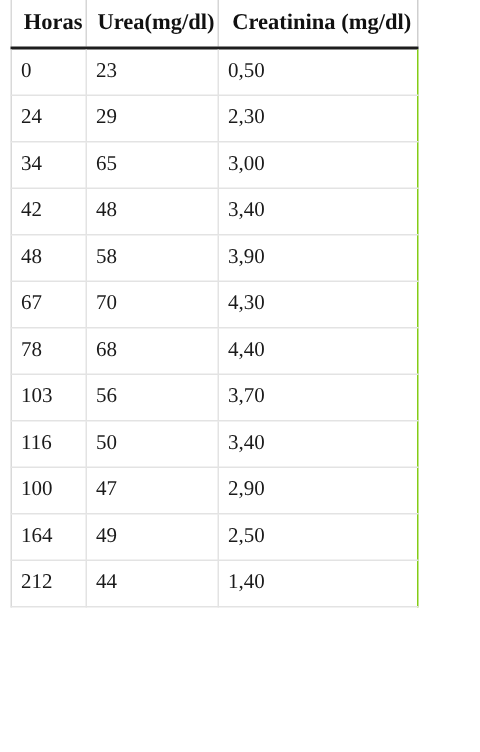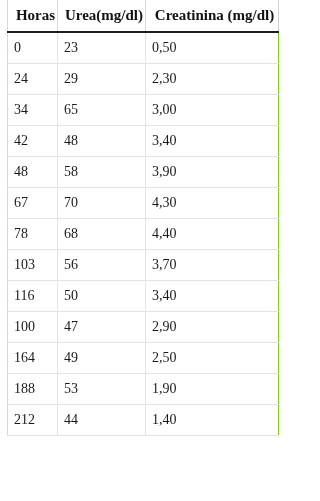--- a/index.html
+++ b/index.html
@@ -142,24 +142,19 @@
           <td>100</td>
           <td>47</td>
           <td>2,90</td>
         </tr>
         <tr>
           <td>164</td>
           <td>49</td>
           <td>2,50</td>
         </tr>
         <tr>
-          <td>188</td>
-          <td>53</td>
-          <td>1,90</td>
-        </tr>
-        <tr>
           <td>212</td>
           <td>44</td>
           <td>1,40</td>
         </tr>
       </tbody>
   </table>
 </div>
 
 </body></html>

